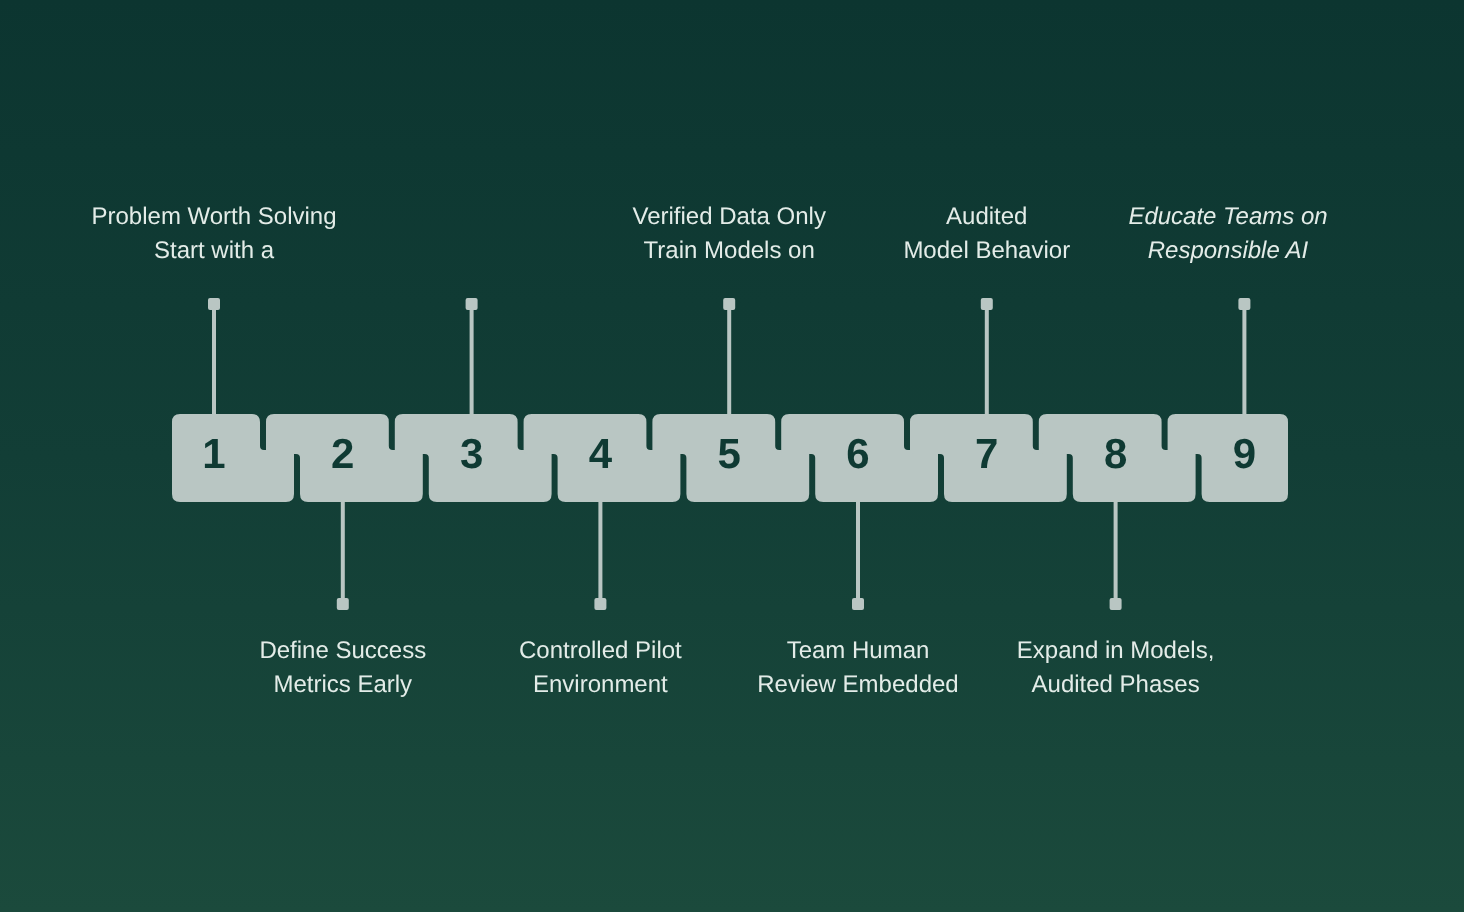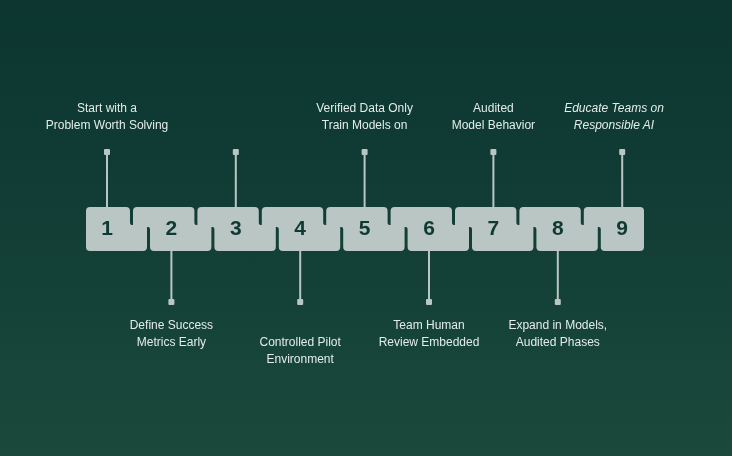--- a/index.html
+++ b/index.html
@@ -68,31 +68,31 @@
         <rect x="554.8000000000001" width="6" y="299" height="6" rx="1" fill="#b9c6c3"></rect>
       </g>
       <g>
         <path d="M 587.8000000000001 207 L 640 207 Q 644 207 644 211 L 644 247 Q 644 251 640 251 L 604.8000000000001 251 Q 600.8000000000001 251 600.8000000000001 247 L 600.8000000000001 229 Q 600.8000000000001 227 598.8000000000001 227 L 585.8000000000001 227 Q 583.8000000000001 227 583.8000000000001 225 L 583.8000000000001 211 Q 583.8000000000001 207 587.8000000000001 207 Z" fill="#b9c6c3"></path>
         <rect x="621.2" width="2" y="155" height="52" fill="#b9c6c3"></rect>
         <rect x="619.2" width="6" y="149" height="6" rx="1" fill="#b9c6c3"></rect>
       </g>
     </svg>
 <div class="num" style="left: 87px; color: rgb(15, 58, 51);">1</div>
     <div class="label" style="left: 32px; top: 100px; color: rgb(227, 236, 232);">
+      <span>Problem Worth Solving</span>
       <span>Start with a</span>
-      <span>Problem Worth Solving</span>
     </div>
     <div class="num" style="left: 151.4px; color: rgb(15, 58, 51);">2</div>
     <div class="label" style="left: 96.4px; top: 317px; color: rgb(227, 236, 232); text-align: center;">
       <span>Define Success</span>
       <span>Metrics Early</span>
     </div>
     <div class="num" style="left: 215.8px; color: rgb(15, 58, 51);">3</div>
     <div class="num" style="left: 280.2px; color: rgb(15, 58, 51);">4</div>
-    <div class="label" style="left: 225.2px; top: 317px; color: rgb(227, 236, 232); margin-top: 17px;">
+    <div class="label" style="left: 225.2px; top: 317px; color: rgb(227, 236, 232);">
       <span>Controlled Pilot</span>
       <span>Environment</span>
     </div>
     <div class="num" style="left: 344.6px; color: rgb(15, 58, 51);">5</div>
     <div class="label" style="left: 289.6px; top: 100px; color: rgb(227, 236, 232);">
       <span>Verified Data Only</span>
       <span>Train Models on</span>
     </div>
     <div class="num" style="left: 409px; color: rgb(15, 58, 51);">6</div>
     <div class="label" style="left: 354px; top: 317px; color: rgb(227, 236, 232);">

